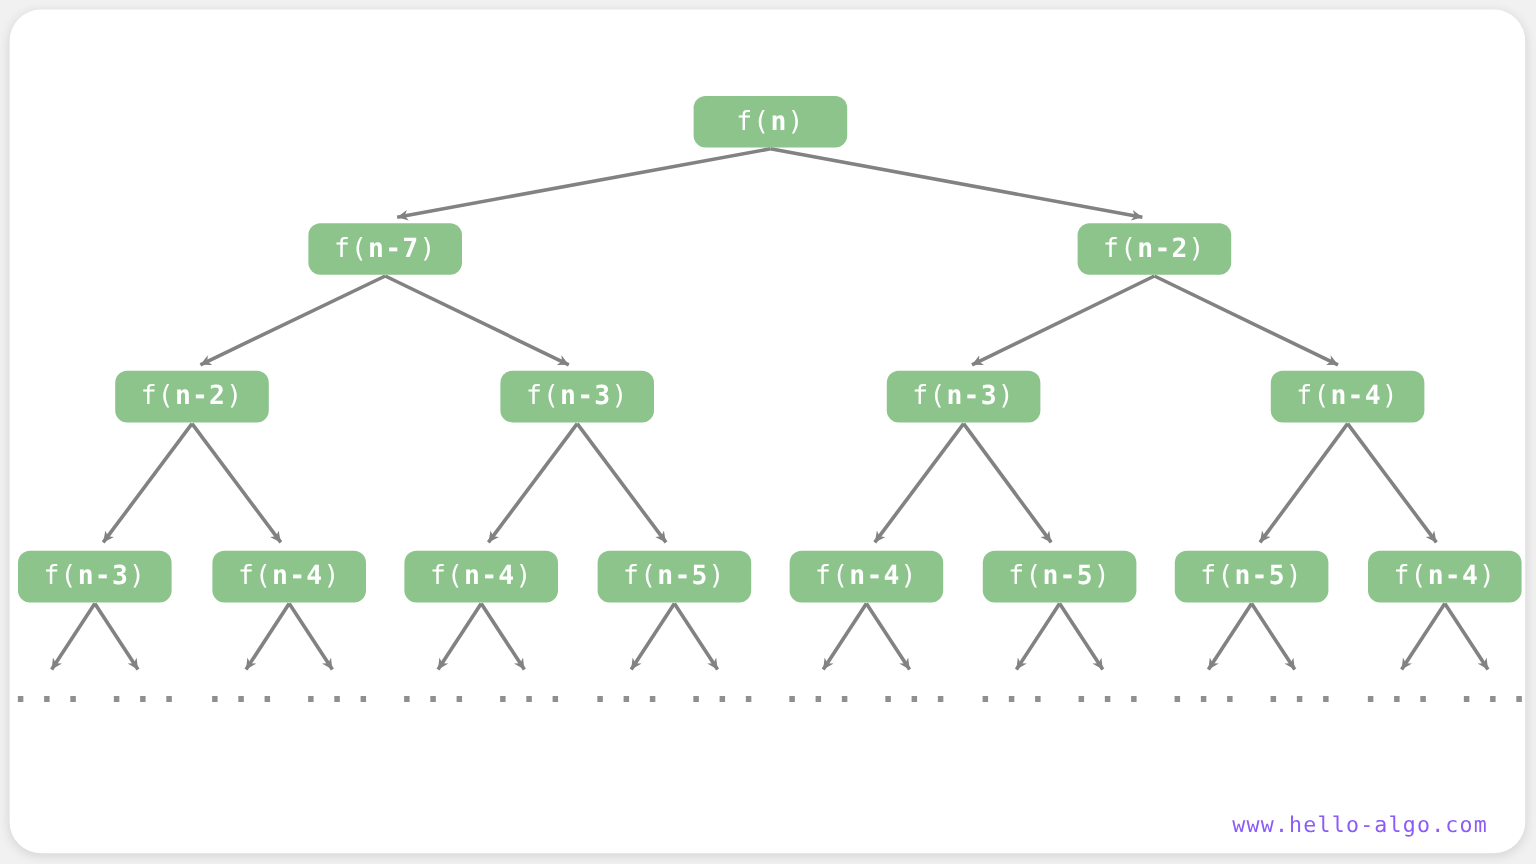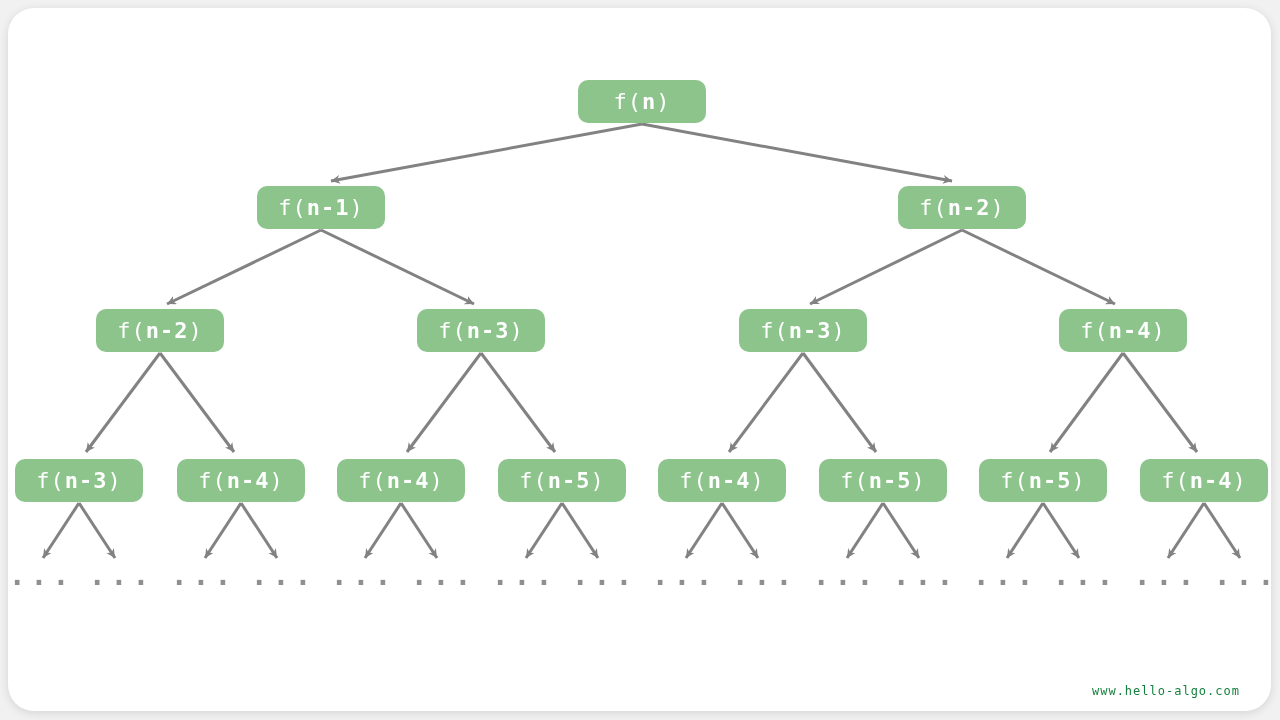--- a/index.html
+++ b/index.html
@@ -23,21 +23,21 @@
     font-size:22px;letter-spacing:1px;white-space:pre;
   }
   .node .b{font-weight:bold;}
   .dots{
     position:absolute;top:562px;transform:translateX(-50%);
     color:#8f8f8f;font-size:28px;font-weight:bold;
     letter-spacing:5px;text-indent:5px;line-height:1;
   }
   .watermark{
     position:absolute;right:40px;bottom:22px;
-    font-size:12px;color:#15803d;letter-spacing:1px;
+    font-size:18px;color:#8b5cf6;letter-spacing:1px;
   }
 </style>
 </head>
 <body>
 
 <div class="canvas">
   <div class="card"></div>
 
   <svg class="edges" width="1280" height="720" viewBox="0 0 1280 720">
     <defs>
@@ -80,21 +80,21 @@
       <line x1="883" y1="503" x2="919" y2="558" marker-end="url(#ah)"></line>
       <line x1="1043" y1="503" x2="1007" y2="558" marker-end="url(#ah)"></line>
       <line x1="1043" y1="503" x2="1079" y2="558" marker-end="url(#ah)"></line>
       <line x1="1204" y1="503" x2="1168" y2="558" marker-end="url(#ah)"></line>
       <line x1="1204" y1="503" x2="1240" y2="558" marker-end="url(#ah)"></line>
     </g>
   </svg>
 
   <div class="node" style="left:642px;top:80px"><span>f(</span><span class="b">n</span><span>)</span></div>
 
-  <div class="node" style="left:321px;top:186px"><span>f(</span><span class="b">n-1</span><span>)</span></div>
+  <div class="node" style="left:321px;top:186px"><span>f(</span><span class="b">n-7</span><span>)</span></div>
   <div class="node" style="left:962px;top:186px"><span>f(</span><span class="b">n-2</span><span>)</span></div>
 
   <div class="node" style="left:160px;top:309px"><span>f(</span><span class="b">n-2</span><span>)</span></div>
   <div class="node" style="left:481px;top:309px"><span>f(</span><span class="b">n-3</span><span>)</span></div>
   <div class="node" style="left:803px;top:309px"><span>f(</span><span class="b">n-3</span><span>)</span></div>
   <div class="node" style="left:1123px;top:309px"><span>f(</span><span class="b">n-4</span><span>)</span></div>
 
   <div class="node" style="left:79px;top:459px"><span>f(</span><span class="b">n-3</span><span>)</span></div>
   <div class="node" style="left:241px;top:459px"><span>f(</span><span class="b">n-4</span><span>)</span></div>
   <div class="node" style="left:401px;top:459px"><span>f(</span><span class="b">n-4</span><span>)</span></div>

